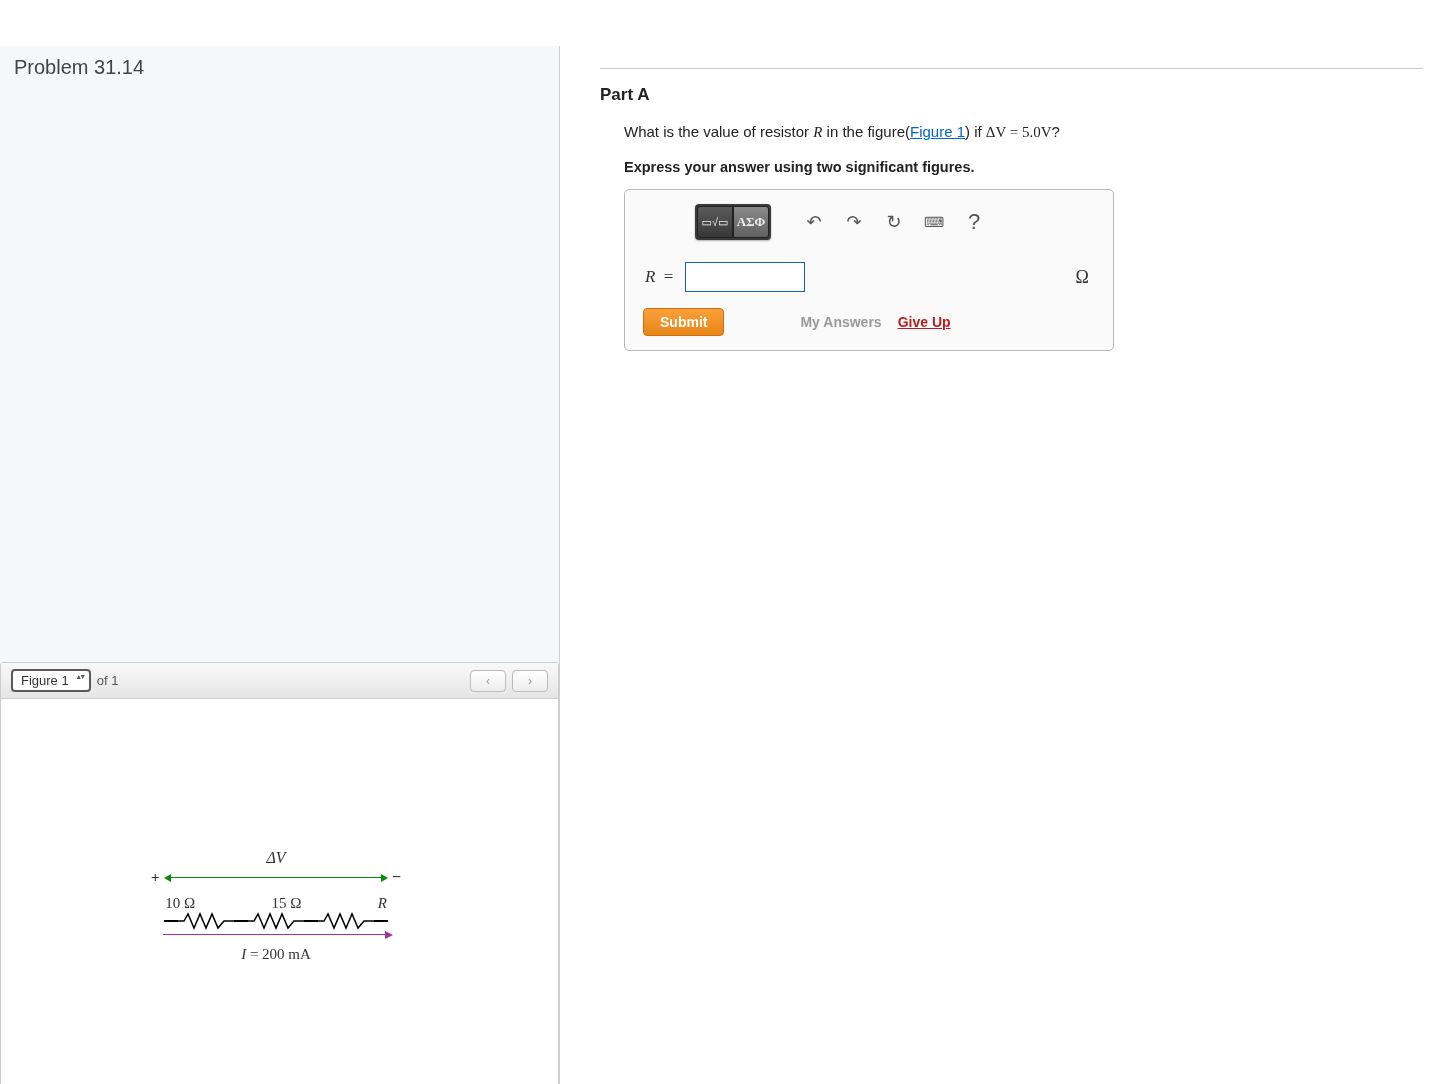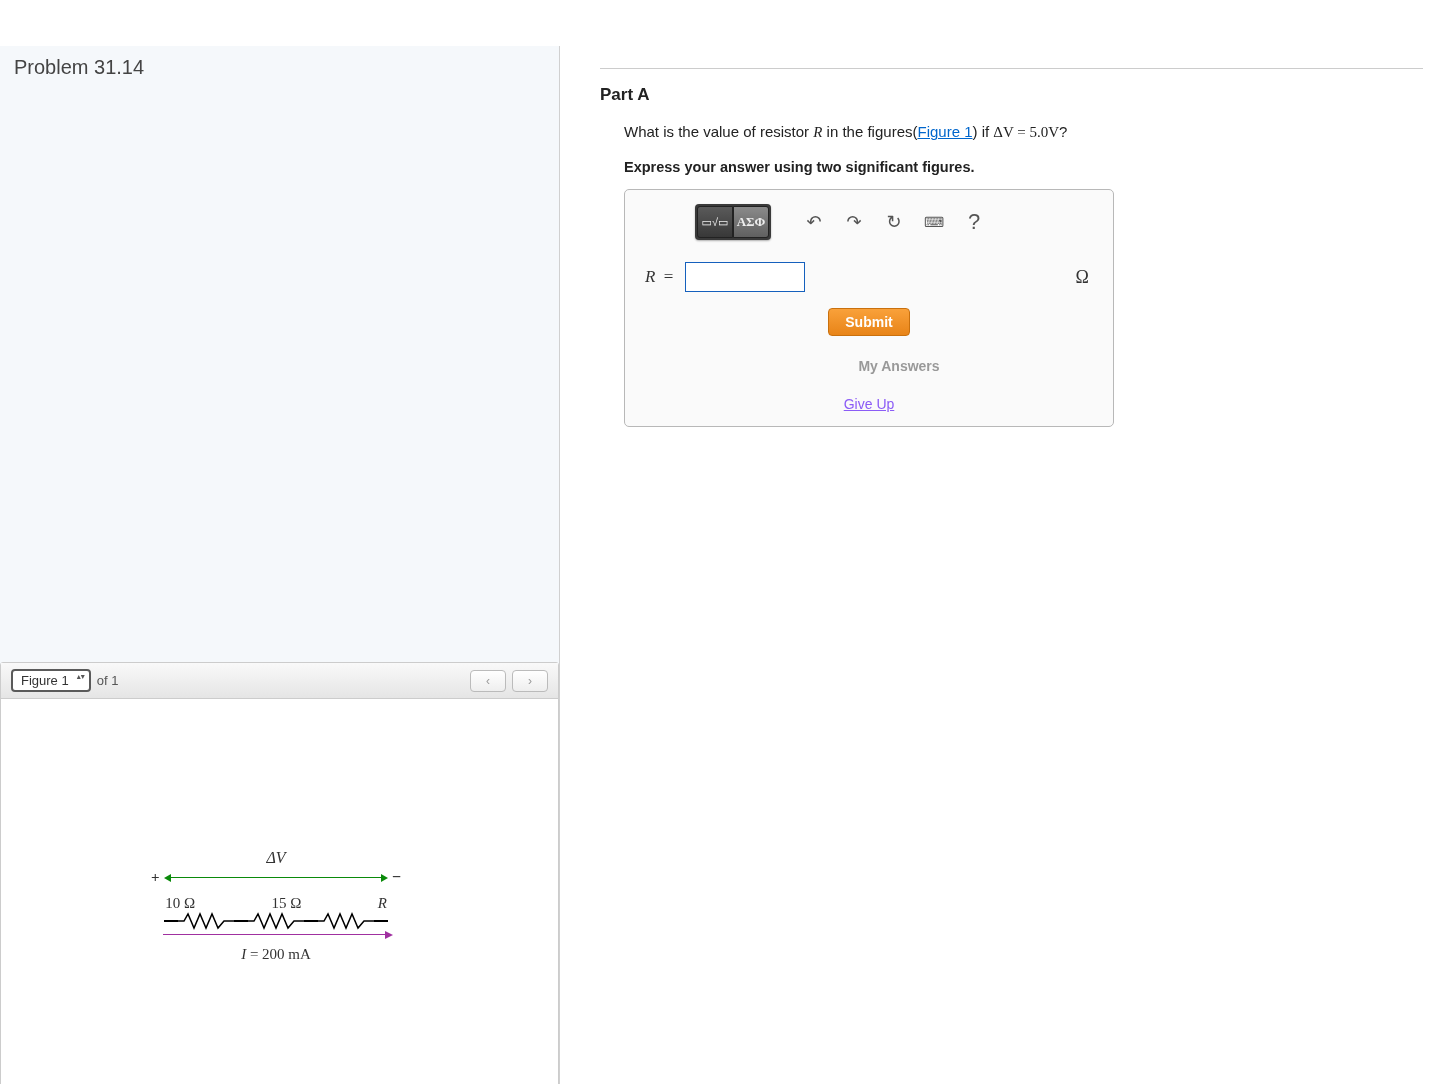--- a/index.html
+++ b/index.html
@@ -207,34 +207,33 @@
     background:#fff;
     outline:none;
     padding: 0 6px;
     font-size:15px;
   }
   .ohm-unit {
     font-family:'Times New Roman',serif; font-size:18px;
     margin-left:auto; margin-right:4px;
   }
   .action-row {
-    display:flex; align-items:center; gap: 22px;
+    display:flex; align-items:center; gap: 16px;
     padding: 0 18px;
-    flex-direction: column;
   }
   .submit-btn {
     background: linear-gradient(#f9a13a,#e88418);
     border:1px solid #c9700d;
     color:#fff; font-weight:bold;
     border-radius:4px;
     padding: 5px 16px;
     font-size:14px;
   }
   .my-answers { color:#999; font-weight:bold; font-size:14px; margin-left: 60px;}
-  .giveup { color:#8b5cf6; font-weight:normal; font-size:14px; text-decoration:underline; }
+  .giveup { color:#b91c1c; font-weight:bold; font-size:14px; text-decoration:underline; }
 </style>
 </head>
 <body>
 
 <div class="container">
   <div class="left-panel">
     <div class="problem-title">Problem 31.14</div>
     <div class="problem-space"></div>
 
     <div class="figure-box">
@@ -286,21 +285,21 @@
         </div>
       </div>
     </div>
   </div>
 
   <div class="right-panel">
     <hr class="hr-top">
     <div class="part-title">Part A</div>
 
     <div class="question-row">
-      <span>What is the value of resistor </span><span class="serif ital">R</span><span> in the figures(</span><span class="figure-link">Figure 1</span><span>) if </span><span class="serif">ΔV</span><span class="serif"> = 5.0V</span><span>?</span>
+      <span>What is the value of resistor </span><span class="serif ital">R</span><span> in the figure(</span><span class="figure-link">Figure 1</span><span>) if </span><span class="serif">ΔV</span><span class="serif"> = 5.0V</span><span>?</span>
     </div>
 
     <div class="instruct">Express your answer using two significant figures.</div>
 
     <div class="answer-box">
       <div class="toolbar">
         <div class="tool-group-dark">
           <div class="tool-btn-dark">
             <span style="font-size:11px">▭√▭</span>
           </div>

